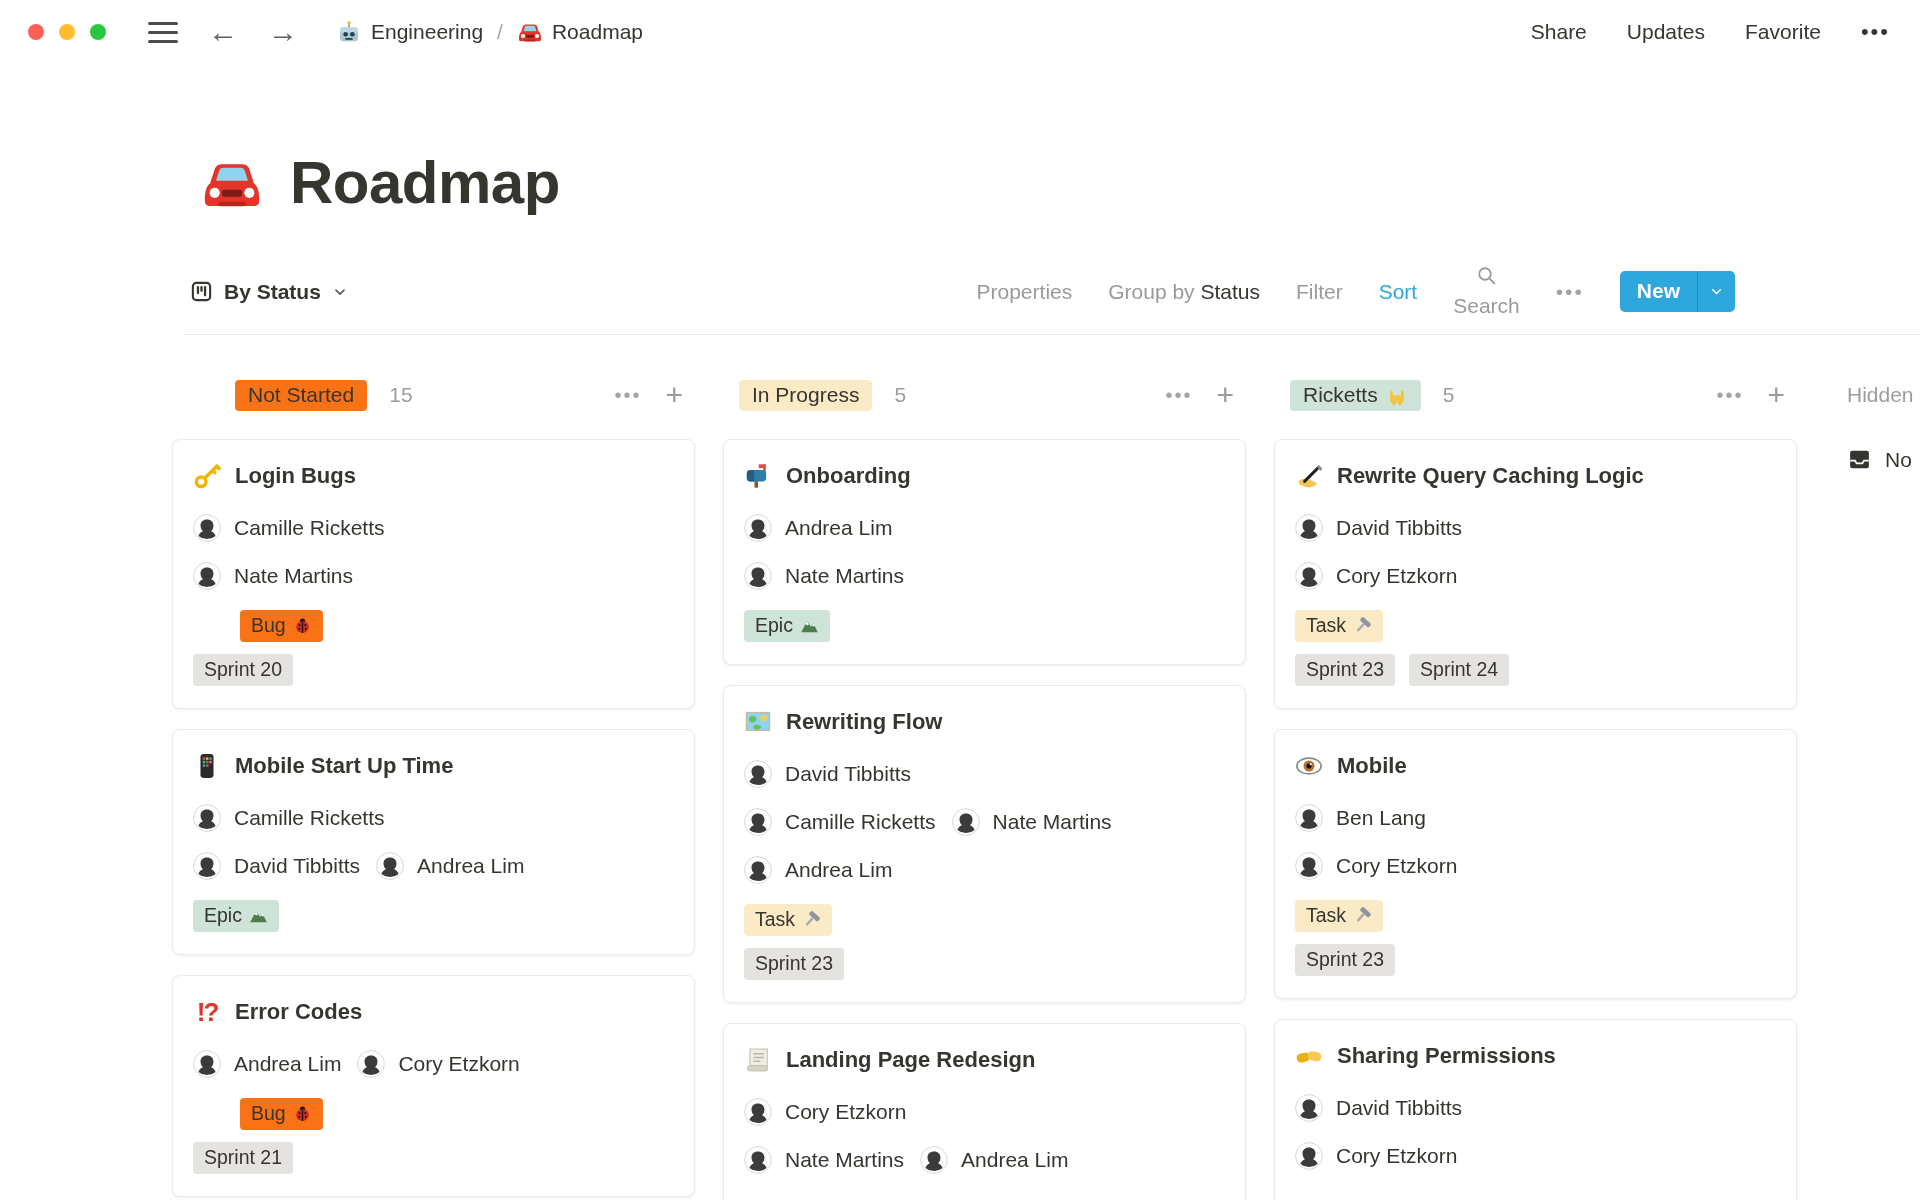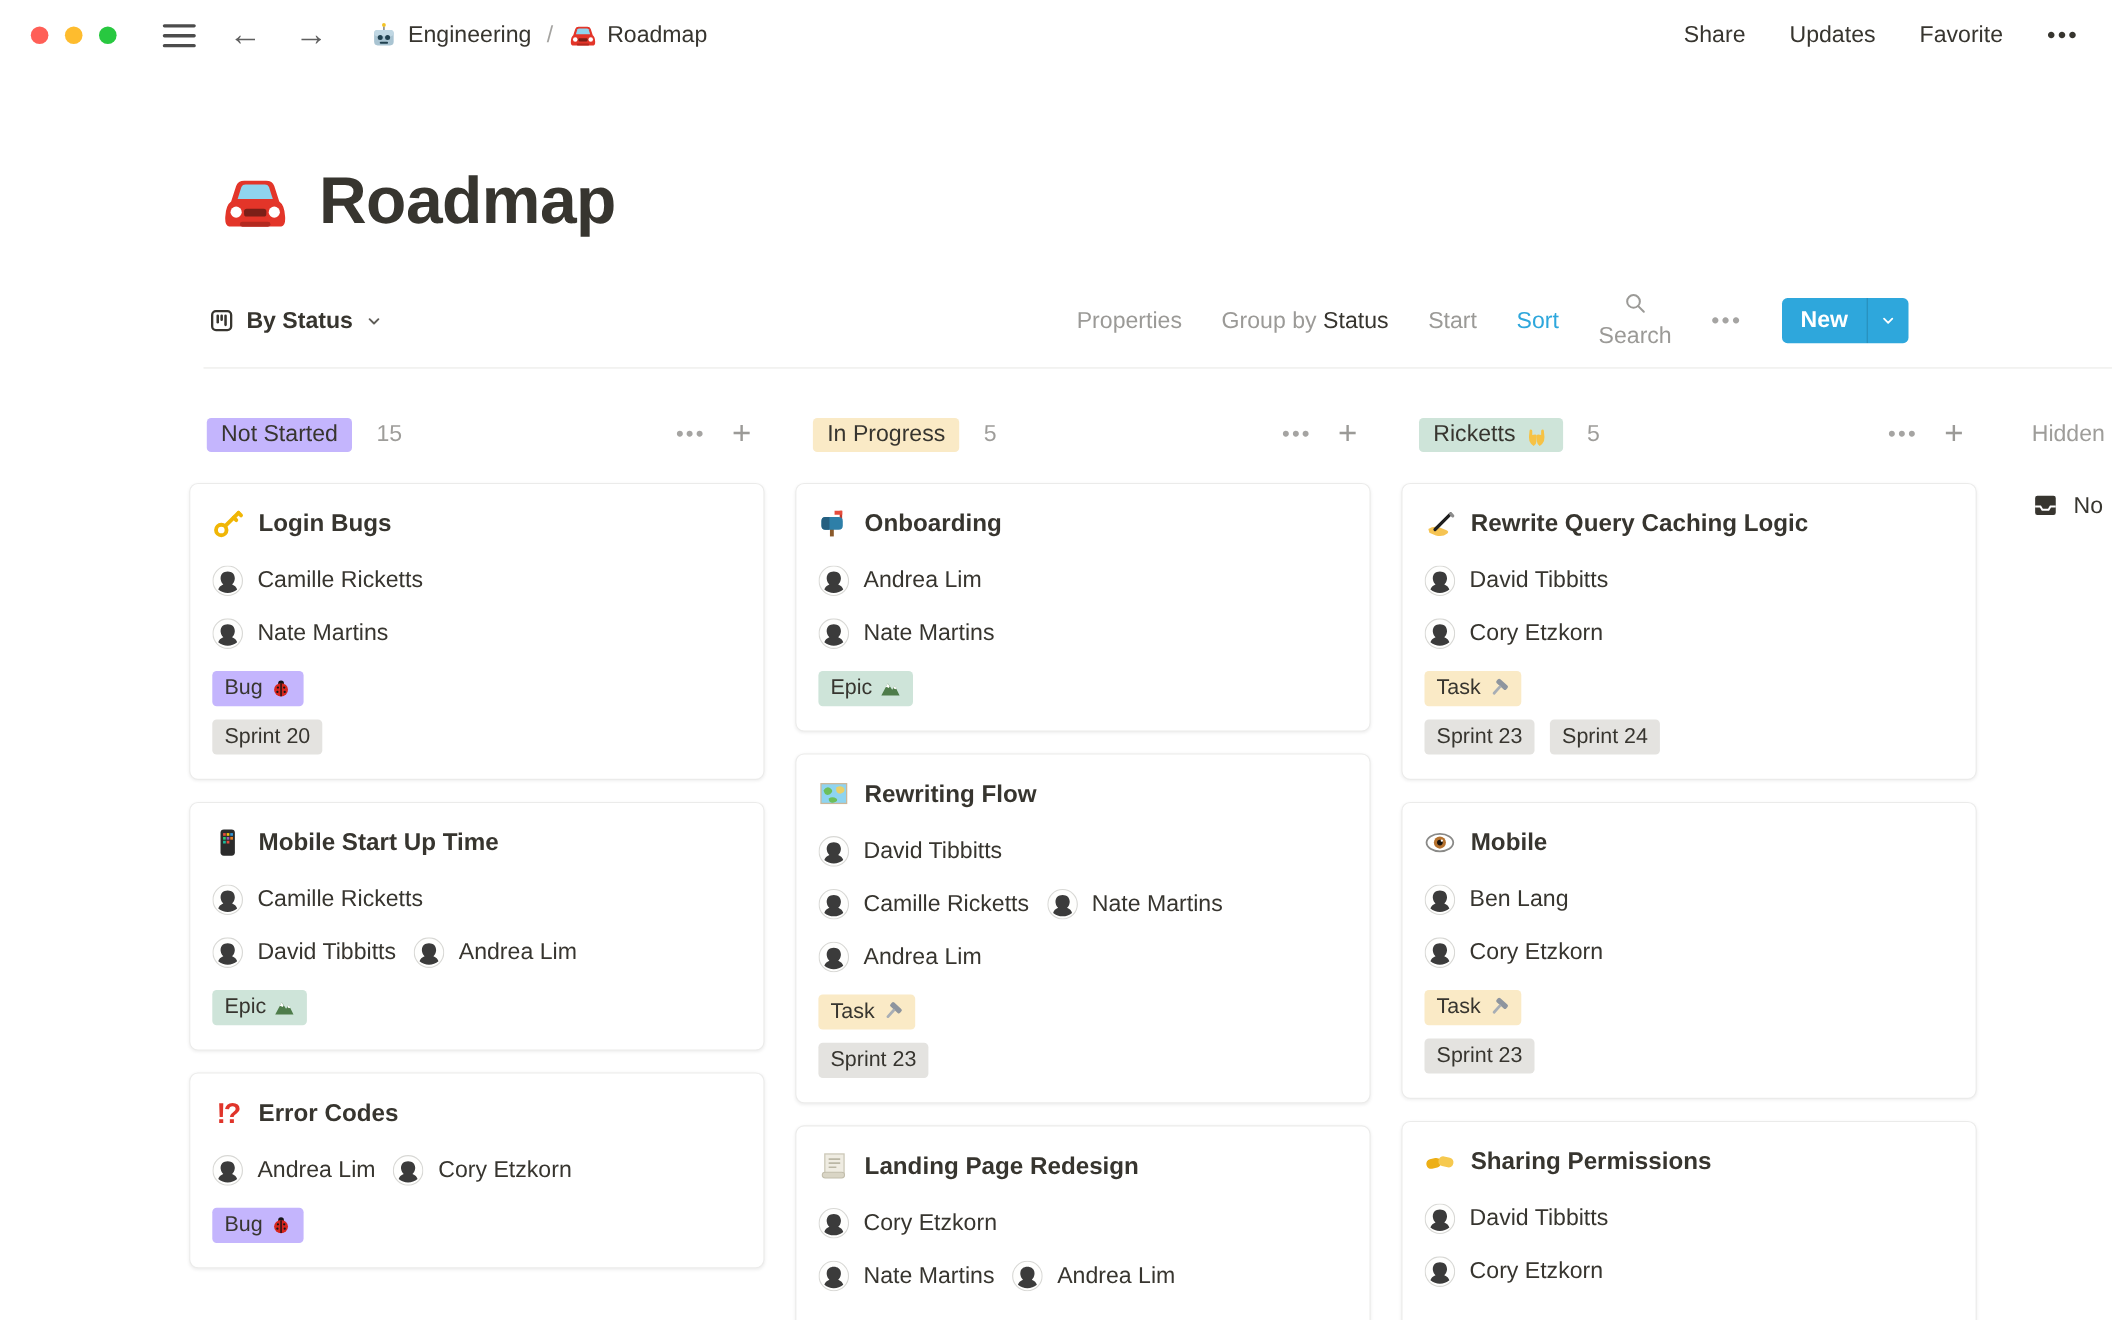--- a/index.html
+++ b/index.html
@@ -46,21 +46,21 @@
   
   .board { display:flex; align-items:flex-start; gap:28px; margin:42px 0 0 172px; }
   .column { width:523px; flex:none; }
   .col-header { display:flex; align-items:center; height:36px; padding:0 12px 0 16px; margin-bottom:26px; }
   .status-badge { font-size:21px; padding:3px 13px 4px; border-radius:4px; cursor:pointer; }
   .col-count { margin-left:22px; font-size:21px; color:#9E9D9A; }
   .col-tools { margin-left:auto; display:flex; align-items:center; gap:24px; }
   .col-dots { color:#A5A4A2; font-size:20px; letter-spacing:2px; cursor:pointer; }
   .col-plus { color:#9B9A97; font-size:30px; font-weight:300; line-height:1; cursor:pointer; }
 
-  .bg-pink{background:#c4b5fd;} .bg-yellow{background:#FAEAC6;} .bg-green{background:#CEE4D9;} .bg-gray{background:#E4E3E0;}
+  .bg-pink{background:#f97316;margin-left:47px;} .bg-yellow{background:#FAEAC6;} .bg-green{background:#CEE4D9;} .bg-gray{background:#E4E3E0;}
 
   .card { background:#fff; border:1px solid #EBEBEA; border-radius:8px;
     box-shadow:0 1px 3px rgba(15,15,15,.07); padding:22px 20px 20px; margin-bottom:20px; cursor:pointer; }
   .card-title { display:flex; align-items:center; gap:14px; font-size:22px; font-weight:600; margin-bottom:24px; }
   .card-title svg.i, .card-title .txt-icon { width:28px; height:28px; }
   .txt-icon { font-weight:800; font-size:26px; color:#E0352B; letter-spacing:-2px; display:flex; align-items:center; justify-content:center; }
   .p-row { display:flex; align-items:center; gap:16px; margin-bottom:20px; }
   .person { display:inline-flex; align-items:center; gap:13px; font-size:21px; }
   .avatar { width:28px; height:28px; }
   .tag-row { margin-bottom:12px; display:flex; gap:14px; }
@@ -250,21 +250,21 @@
     <svg class="i chev">
         <use href="#sym-chevron"></use>
       </svg>
   </div>
   <div class="tb-right">
     <span class="tb-item">Properties</span>
     <span class="tb-item">
       <span>Group by</span>
       <span class="tb-dark">Status</span>
     </span>
-    <span class="tb-item">Start</span>
+    <span class="tb-item">Filter</span>
     <span class="tb-item tb-sort">Sort</span>
     <span class="tb-search">
       <svg class="i" width="21" height="21">
           <use href="#sym-search"></use>
         </svg>
       <span>Search</span>
     </span>
     <span class="tb-dots">•••</span>
     <div class="new-btn">
       <span class="nb-label">New</span>
@@ -387,20 +387,25 @@
           </span>
       </div>
       <div class="tag-row">
           <span class="pill bg-pink">
         <span>Bug</span>
         <svg class="i">
               <use href="#sym-ladybug"></use>
             </svg>
           </span>
         </div>
+      <div class="tag-row">
+          <span class="pill bg-gray">
+        <span>Sprint 21</span>
+          </span>
+        </div>
     </div>
   </div>
 
   <div class="column">
     <div class="col-header">
       <span class="status-badge bg-yellow">In Progress</span>
       <span class="col-count">5</span>
       <span class="col-tools">
         <span class="col-dots">•••</span>
         <span class="col-plus">+</span>

